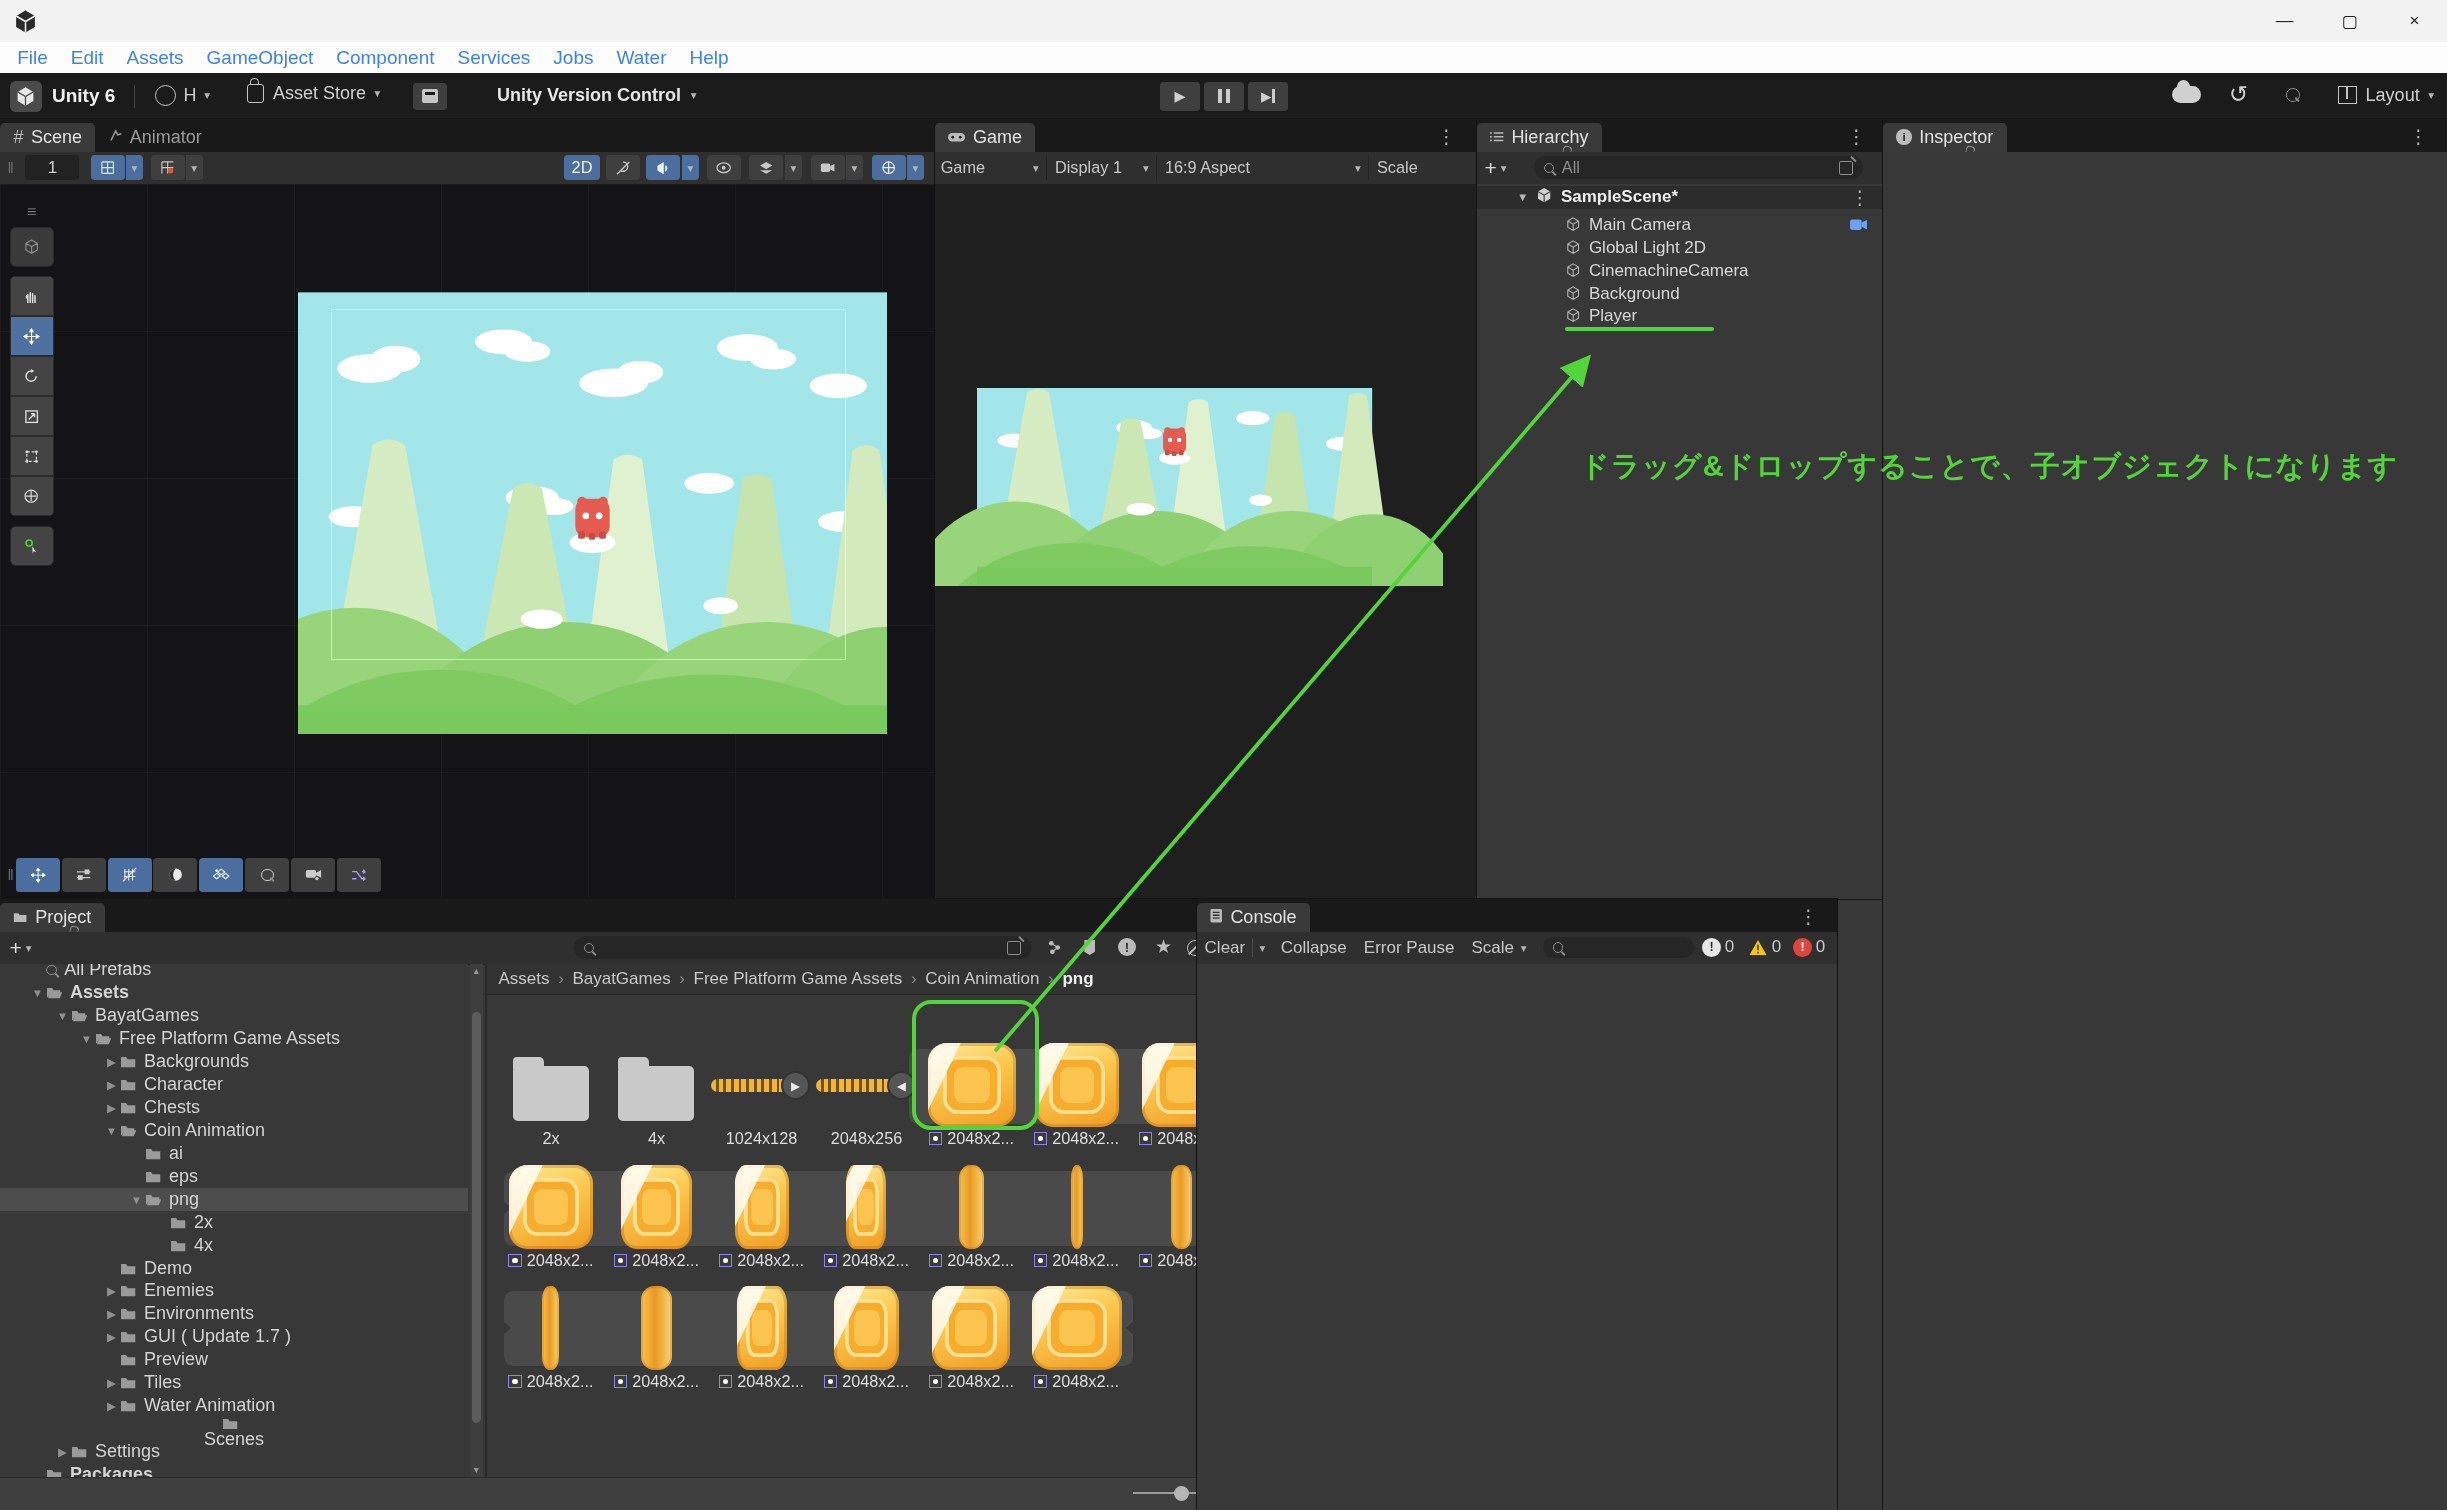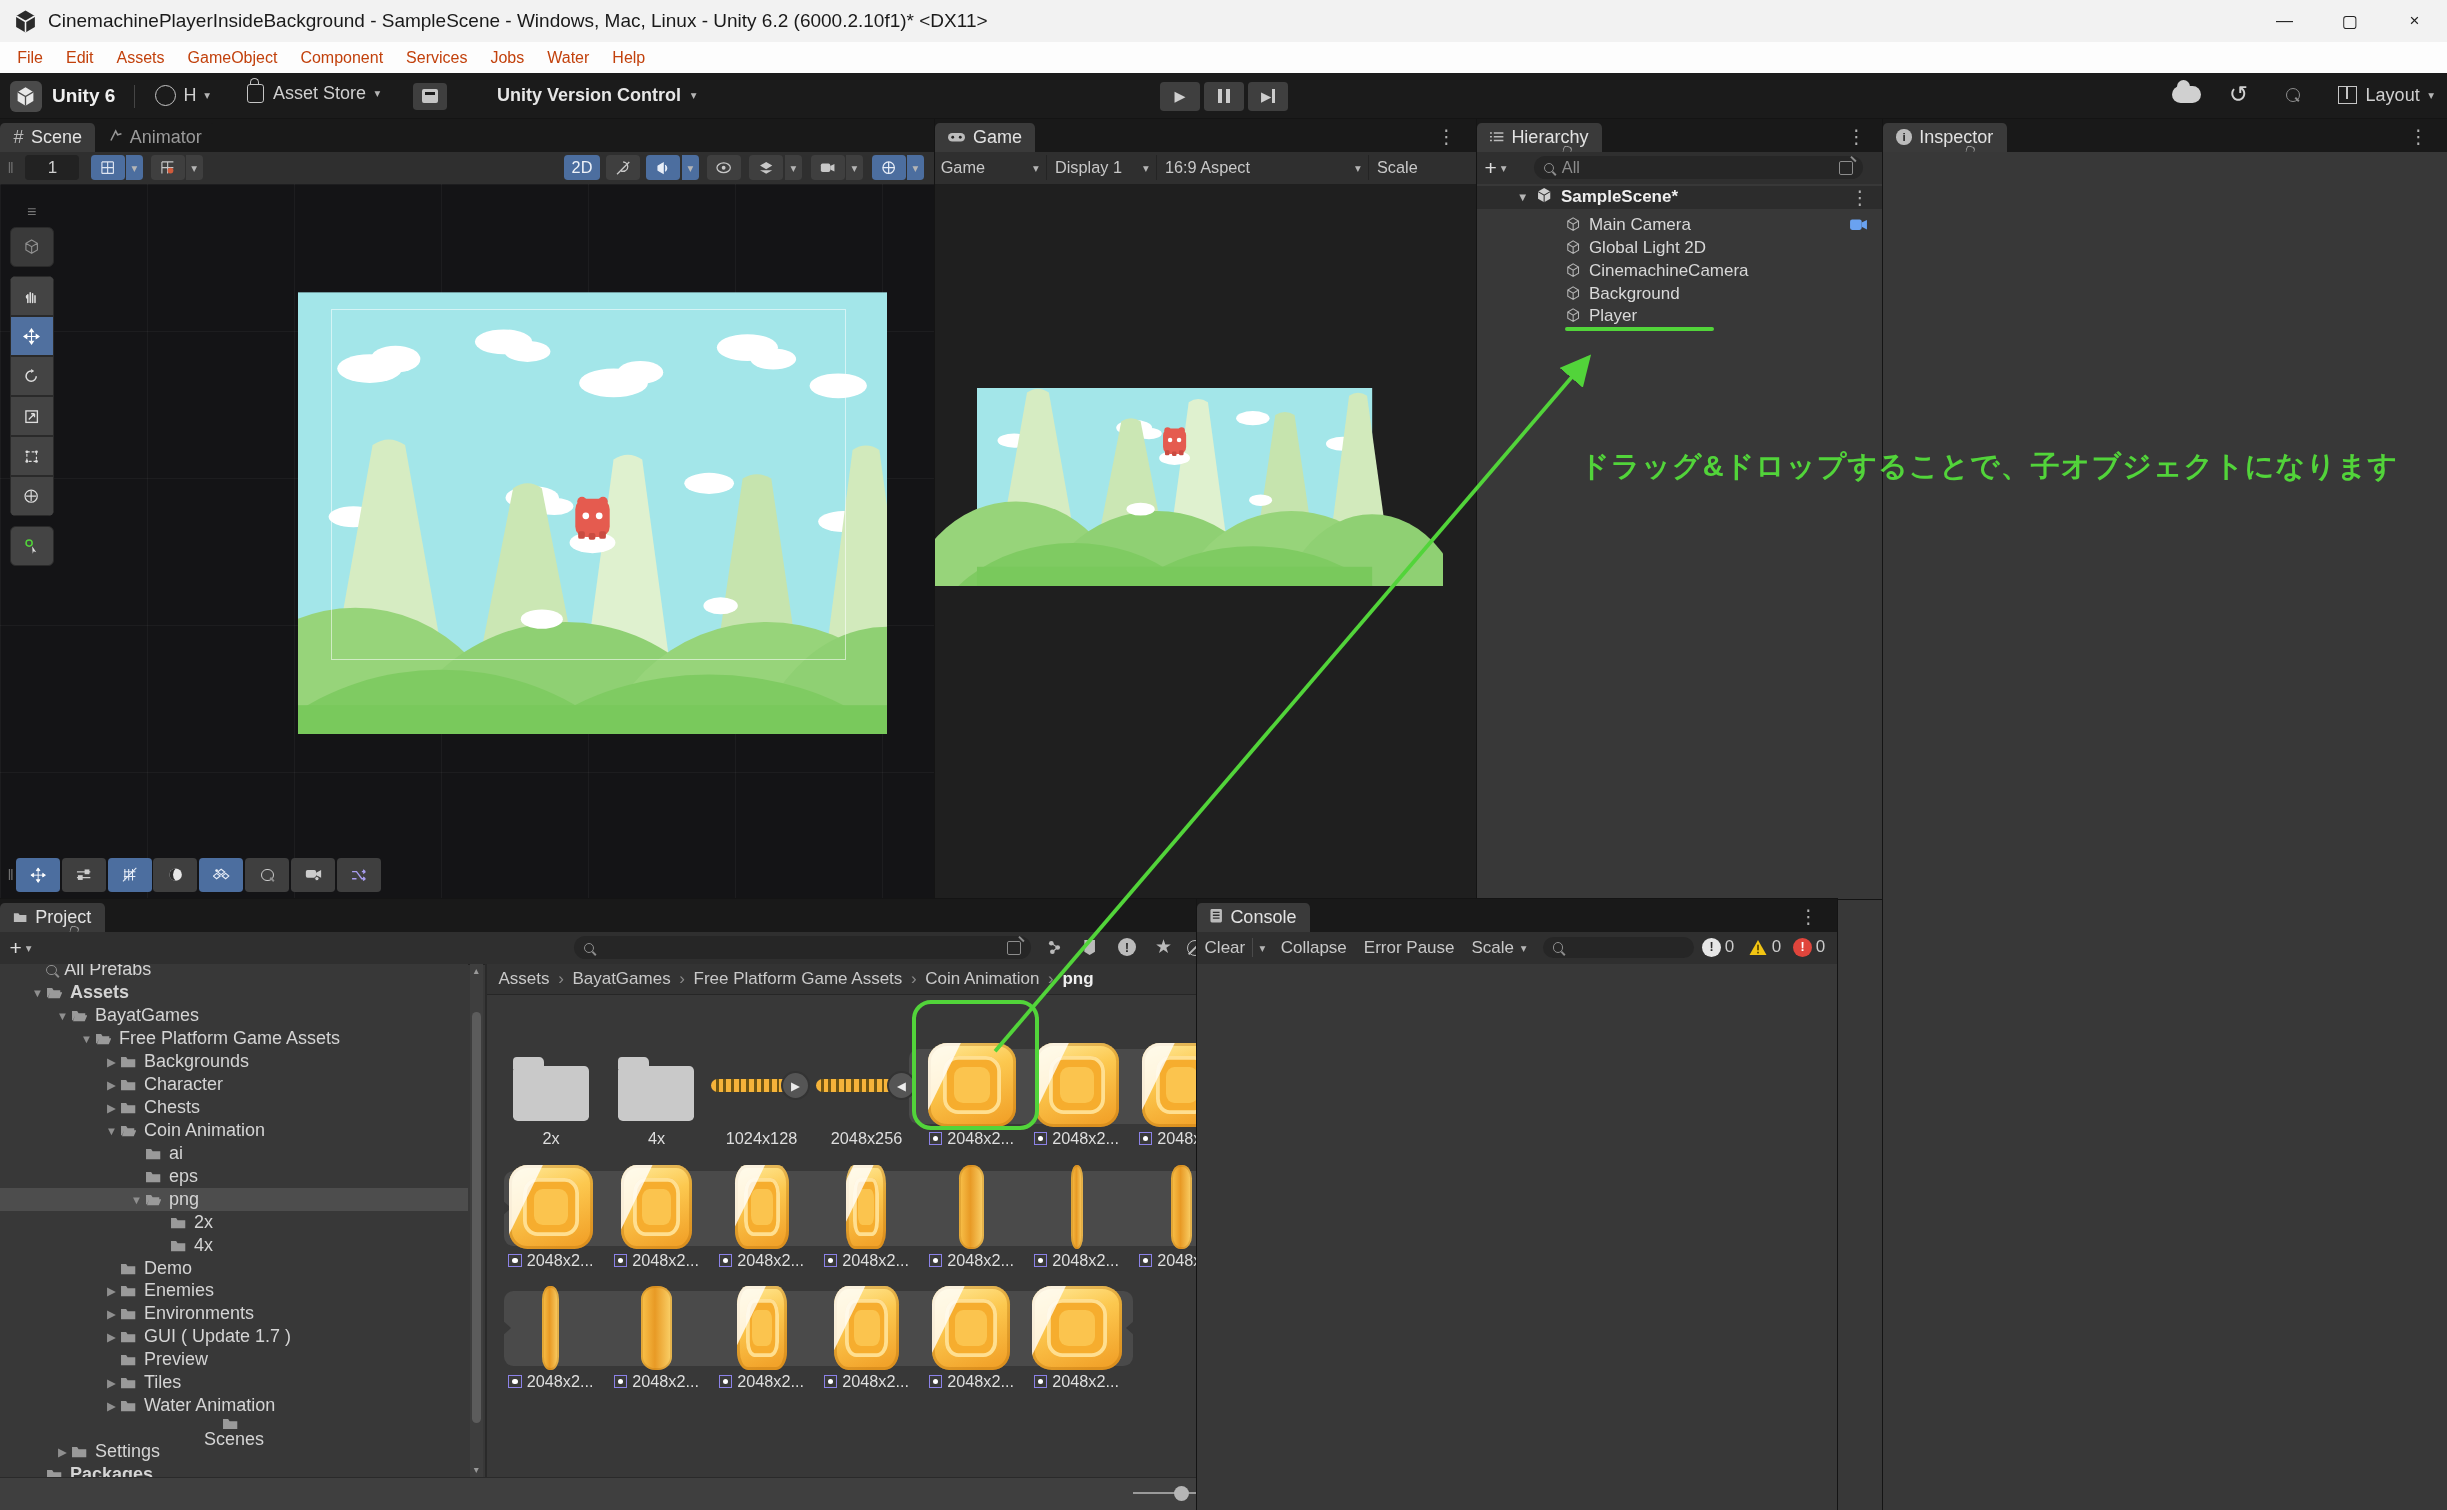--- a/index.html
+++ b/index.html
@@ -1,21 +1,21 @@
 <!DOCTYPE html>
 <html><head>
 <meta charset="utf-8">
 <style>
   html,body{margin:0;padding:0;background:#000;font-family:"Liberation Sans","DejaVu Sans",sans-serif;}
   #stage{position:relative;width:2447px;height:1510px;overflow:hidden;background:#383838;}
   .abs{position:absolute;}
   .row{display:flex;align-items:center;}
   
   #titlebar{left:0;top:0;width:2447px;height:42px;background:#f2f2f2;color:#1a1a1a;font-size:19px;display:flex;align-items:center;}
-  #menubar{left:0;top:42px;width:2447px;height:31px;background:#fdfdfd;color:#c2410c;font-size:16px;display:flex;align-items:center;padding-left:5.7px;box-sizing:border-box;}
+  #menubar{left:0;top:42px;width:2447px;height:31px;background:#fdfdfd;color:#3b82f6;font-size:19px;display:flex;align-items:center;padding-left:5.7px;box-sizing:border-box;}
   .menu-item{padding:0 11.5px;cursor:default;}
   #main-toolbar{left:0;top:73px;width:2447px;height:46px;background:#1b1b1b;color:#cfcfcf;font-size:18px;display:flex;align-items:center;}
   .win-btn{width:65px;height:42px;display:flex;align-items:center;justify-content:center;color:#222;font-size:17px;}
   
   .tabstrip{background:#191919;display:flex;align-items:flex-end;}
   .tab{height:29px;display:flex;align-items:center;gap:7.6px;padding:0 13.4px;color:#9a9a9a;font-size:18px;background:#191919;border-radius:4.8px 4.8px 0 0;}
   .tab.active{background:#3a3a3a;color:#e2e2e2;}
   .ptoolbar{background:#2f2f2f;border-bottom:1px solid #242424;display:flex;align-items:center;color:#c8c8c8;font-size:17px;}
   .pane{outline:1px solid #141414;}
   .kebab{color:#b0b0b0;font-size:19px;letter-spacing:0;}
@@ -60,21 +60,20 @@
 
 <div id="stage">
 
   <div id="titlebar" class="abs">
     <span class="abs" style="left:13.4px;top:8.6px;">
       <svg width="25" height="25" viewBox="0 0 16 16">
           <path d="M8 1 L14 4.5 V11.5 L8 15 L2 11.5 V4.5 Z" fill="#2b2b2b"></path>
           <path d="M2 4.5 L8 8 L14 4.5 M8 8 V15" stroke="#f2f2f2" stroke-width="1" fill="none"></path>
         </svg>
     </span>
-    <span class="abs ellipsis" style="left:48px;top:9.6px;max-width:1529px;">CinemachinePlayerInsideBackground - SampleScene - Windows, Mac, Linux - Unity 6.2 (6000.2.10f1)* &lt;DX11&gt;</span>
     <div class="abs row" style="right:0;top:0;">
       <div class="win-btn">—</div>
       <div class="win-btn">▢</div>
       <div class="win-btn">×</div>
     </div>
   </div>
 
   <div id="menubar" class="abs">
       <span class="menu-item">File</span>
       <span class="menu-item">Edit</span>

